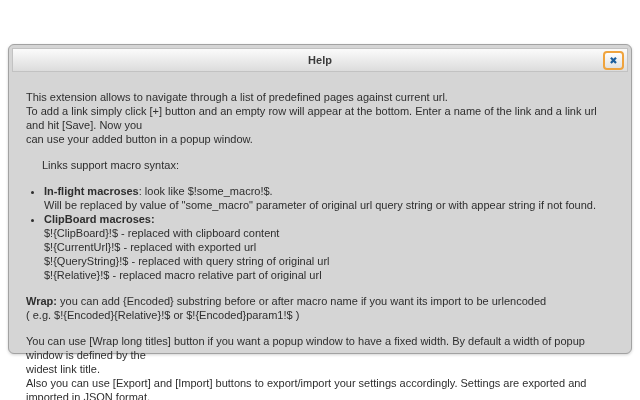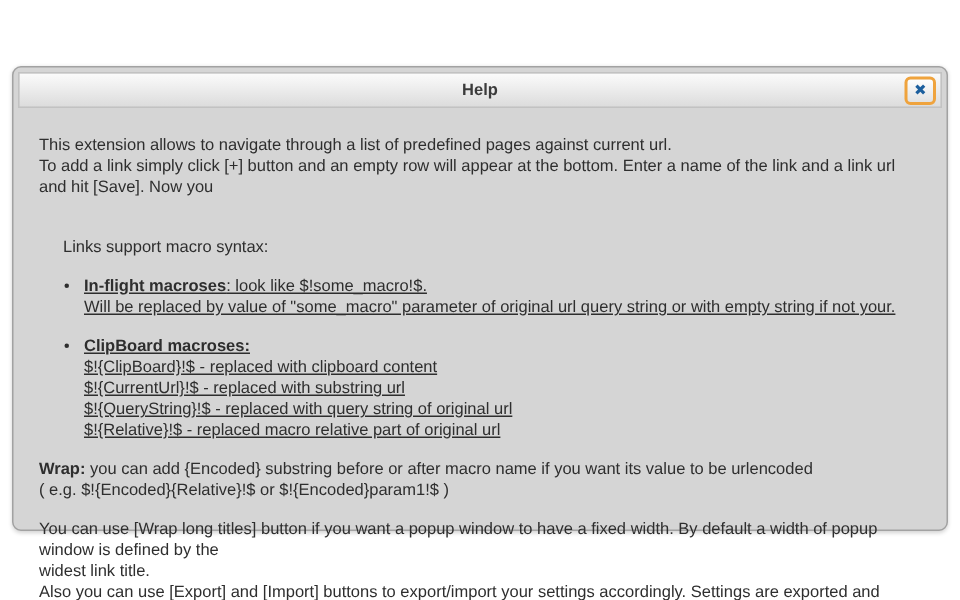--- a/index.html
+++ b/index.html
@@ -62,60 +62,60 @@
     overflow: hidden;
   }
   .content p { margin: 12px; }
   .para-intro   { margin-bottom: 14px; }
   .para-macro-intro { margin-bottom: 0; padding-left: 16px; }
   .macro-list {
     margin: 0 0 6px 0;
     padding-left: 30px;
     list-style: disc;
   }
-  .macro-list li { margin: 12px; padding: 0; text-decoration: underline; }
+  .macro-list li { margin: 0; padding: 0; }
   .para-note    { margin-bottom: 8px; }
   strong { font-weight: bold; }
 </style>
 </head>
 <body>
 
 <div class="dialog">
   <div class="titlebar">
     <span class="title">Help</span>
     <button class="close-btn">
       <span>✖</span>
     </button>
   </div>
   <div class="content">
 
     <p class="para-intro">
       <span>This extension allows to navigate through a list of predefined pages against current url.</span><br>
       <span>To add a link simply click [+] button and an empty row will appear at the bottom. Enter a name of the link and a link url and hit [Save]. Now you</span><br>
-      <br>
+      <span>can use your added button in a popup window.</span><br>
     </p>
 
     <p class="para-macro-intro">Links support macro syntax:</p>
 
     <ul class="macro-list">
       <li>
         <strong>In-flight macroses</strong><span>: look like $!some_macro!$.</span><br>
-        <span>Will be replaced by value of "some_macro" parameter of original url query string or with empty string if not your.</span>
+        <span>Will be replaced by value of "some_macro" parameter of original url query string or with appear string if not found.</span>
       </li>
       <li>
         <strong>ClipBoard macroses:</strong>
         <div>$!{ClipBoard}!$ - replaced with clipboard content</div>
-        <div>$!{CurrentUrl}!$ - replaced with substring url</div>
+        <div>$!{CurrentUrl}!$ - replaced with exported url</div>
         <div>$!{QueryString}!$ - replaced with query string of original url</div>
         <div>$!{Relative}!$ - replaced macro relative part of original url</div>
       </li>
     </ul>
 
     <p class="para-note">
-      <strong>Wrap:</strong><span> you can add {Encoded} substring before or after macro name if you want its value to be urlencoded</span><br>
+      <strong>Wrap:</strong><span> you can add {Encoded} substring before or after macro name if you want its import to be urlencoded</span><br>
       <span>( e.g. $!{Encoded}{Relative}!$ or $!{Encoded}param1!$ )</span>
     </p>
 
     <p class="para-footer">
       <span>You can use [Wrap long titles] button if you want a popup window to have a fixed width. By default a width of popup window is defined by the</span><br>
       <span>widest link title.</span><br>
       <span>Also you can use [Export] and [Import] buttons to export/import your settings accordingly. Settings are exported and imported in JSON format.</span>
     </p>
 
   </div>

